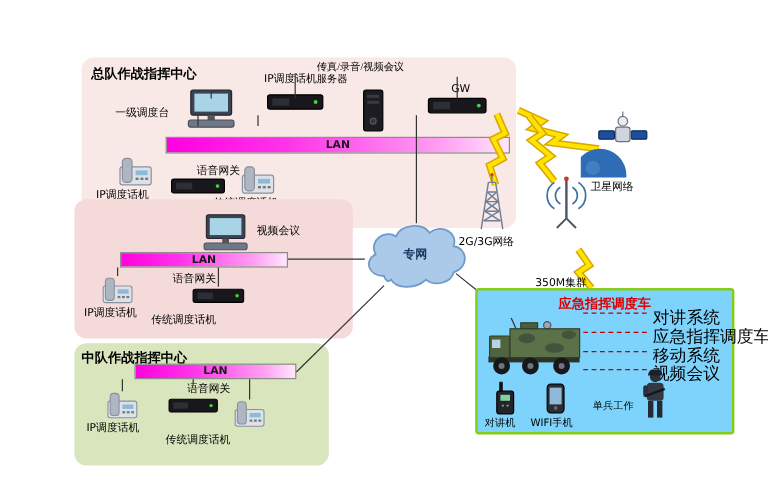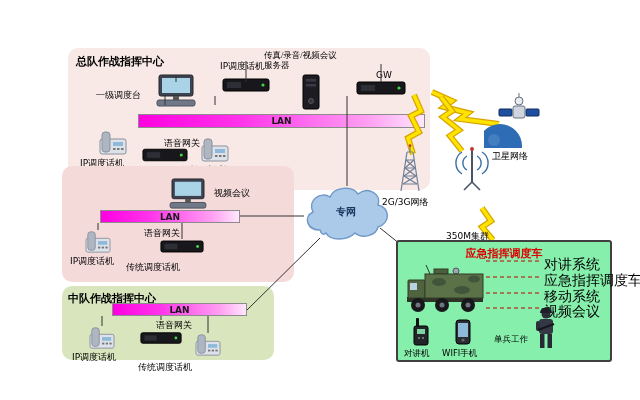--- a/index.html
+++ b/index.html
@@ -2,34 +2,34 @@
 <html><head>
 <meta charset="utf-8">
 <style>
   * { margin:0; padding:0; box-sizing:border-box; }
   html,body { background:#fff; }
   body { font-family:"DejaVu Sans","Liberation Sans",sans-serif; }
   .canvas { position:relative; width:640px; height:400px; background:#fff; overflow:hidden; }
   .zone { position:absolute; border-radius:10px; }
   .z1 { left:68px; top:16px; width:362px; height:142px; background:#f8e8e6;margin-top:32px; }
   .z2 { left:62px; top:166px; width:232px; height:116px; background:#f5dada; }
-  .z3 { left:62px; top:286px; width:212px; height:74px; background:#d9e5bd; }
+  .z3 { left:62px; top:286px; width:212px; height:102px; background:#d9e5bd; }
   .ttl { position:absolute; font-size:11px; font-weight:bold; color:#000; white-space:nowrap; }
   .lbl { position:absolute; font-size:9px; line-height:1.2; color:#000; white-space:nowrap; }
   .lbl.small { font-size:8.5px; }
   .lbl.center { white-space:normal;font-family:Liberation Serif, serif; }
   .lan { position:absolute; background:linear-gradient(to right,#ff00e0 0%,#ff33ea 35%,#ff9ef2 80%,#ffe7fc 100%);
          border:1px solid #8c8c8c; font-size:9px; font-weight:bold; color:#1a1a1a;
          text-align:center; display:flex; align-items:center; justify-content:center; }
   .ic { position:absolute; line-height:0; }
   .wires { position:absolute; left:0; top:0; width:640px; height:400px; pointer-events:none; }
   .cloud-lbl { position:absolute; left:298px; top:205px; width:96px; text-align:center;
                font-size:10px; font-weight:bold; color:#17365d; }
   .vbox { position:absolute; left:396px; top:240px; width:216px; height:122px;
-          background:#86efac; border:2px solid #404040; border-radius:3px; }
+          background:#7dd3fc; border:2px solid #84cc16; border-radius:3px; }
   .vttl { position:absolute; left:0; top:4px; width:100%; text-align:center;
           font-size:11px; font-weight:bold; color:#dd0000; }
   .sys { position:absolute; left:146px; font-size:14px; color:#000; white-space:nowrap; }
 </style>
 </head>
 <body>
 
 <div class="canvas">
 
   <div class="zone z1">

